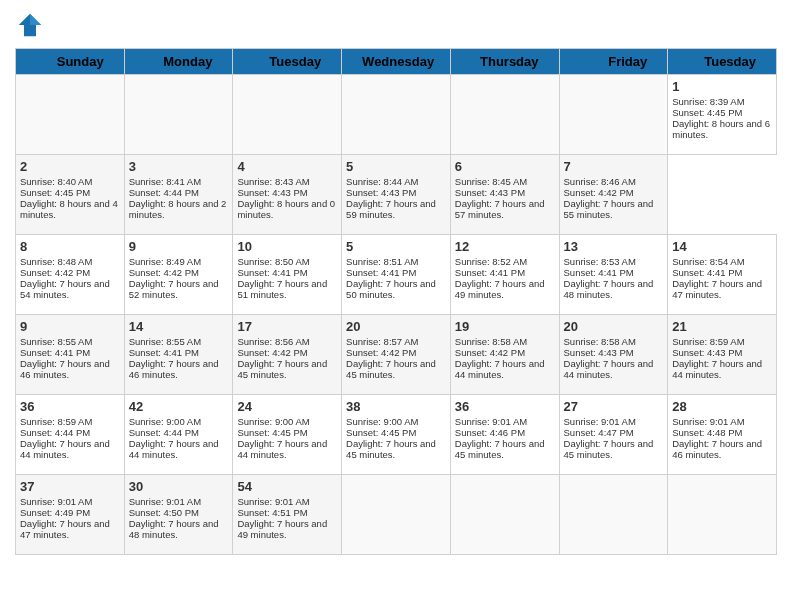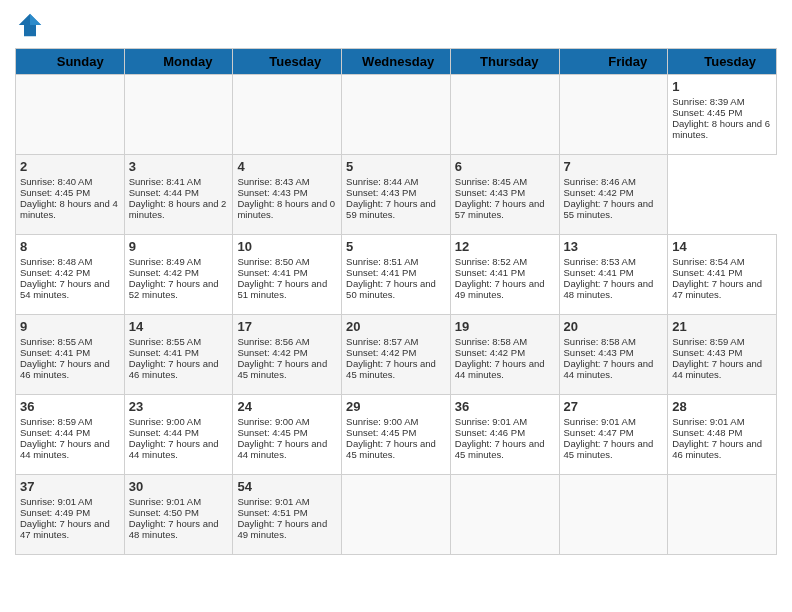--- a/index.html
+++ b/index.html
@@ -150,23 +150,23 @@
           <td><span class="day-num">9</span>Sunrise: 8:55 AM<br>Sunset: 4:41 PM<br>Daylight: 7 hours and 46 minutes.</td>
           <td><span class="day-num">14</span>Sunrise: 8:55 AM<br>Sunset: 4:41 PM<br>Daylight: 7 hours and 46 minutes.</td>
           <td><span class="day-num">17</span>Sunrise: 8:56 AM<br>Sunset: 4:42 PM<br>Daylight: 7 hours and 45 minutes.</td>
           <td><span class="day-num">20</span>Sunrise: 8:57 AM<br>Sunset: 4:42 PM<br>Daylight: 7 hours and 45 minutes.</td>
           <td><span class="day-num">19</span>Sunrise: 8:58 AM<br>Sunset: 4:42 PM<br>Daylight: 7 hours and 44 minutes.</td>
           <td><span class="day-num">20</span>Sunrise: 8:58 AM<br>Sunset: 4:43 PM<br>Daylight: 7 hours and 44 minutes.</td>
           <td><span class="day-num">21</span>Sunrise: 8:59 AM<br>Sunset: 4:43 PM<br>Daylight: 7 hours and 44 minutes.</td>
         </tr>
         <tr>
           <td><span class="day-num">36</span>Sunrise: 8:59 AM<br>Sunset: 4:44 PM<br>Daylight: 7 hours and 44 minutes.</td>
-          <td><span class="day-num">23</span>Sunrise: 9:00 AM<br>Sunset: 4:44 PM<br>Daylight: 7 hours and 44 minutes.</td>
+          <td><span class="day-num">42</span>Sunrise: 9:00 AM<br>Sunset: 4:44 PM<br>Daylight: 7 hours and 44 minutes.</td>
           <td><span class="day-num">24</span>Sunrise: 9:00 AM<br>Sunset: 4:45 PM<br>Daylight: 7 hours and 44 minutes.</td>
-          <td><span class="day-num">29</span>Sunrise: 9:00 AM<br>Sunset: 4:45 PM<br>Daylight: 7 hours and 45 minutes.</td>
+          <td><span class="day-num">38</span>Sunrise: 9:00 AM<br>Sunset: 4:45 PM<br>Daylight: 7 hours and 45 minutes.</td>
           <td><span class="day-num">36</span>Sunrise: 9:01 AM<br>Sunset: 4:46 PM<br>Daylight: 7 hours and 45 minutes.</td>
           <td><span class="day-num">27</span>Sunrise: 9:01 AM<br>Sunset: 4:47 PM<br>Daylight: 7 hours and 45 minutes.</td>
           <td><span class="day-num">28</span>Sunrise: 9:01 AM<br>Sunset: 4:48 PM<br>Daylight: 7 hours and 46 minutes.</td>
         </tr>
         <tr>
           <td><span class="day-num">37</span>Sunrise: 9:01 AM<br>Sunset: 4:49 PM<br>Daylight: 7 hours and 47 minutes.</td>
           <td><span class="day-num">30</span>Sunrise: 9:01 AM<br>Sunset: 4:50 PM<br>Daylight: 7 hours and 48 minutes.</td>
           <td><span class="day-num">54</span>Sunrise: 9:01 AM<br>Sunset: 4:51 PM<br>Daylight: 7 hours and 49 minutes.</td>
           <td class="empty-cell"></td>
           <td class="empty-cell"></td>

